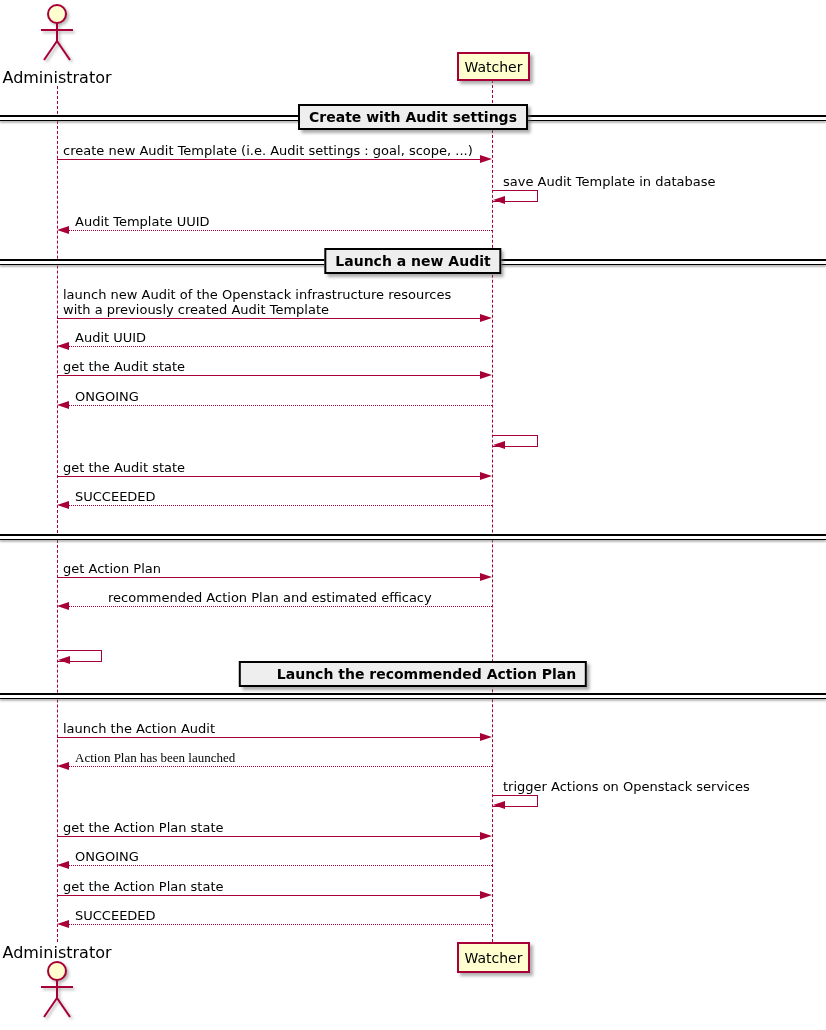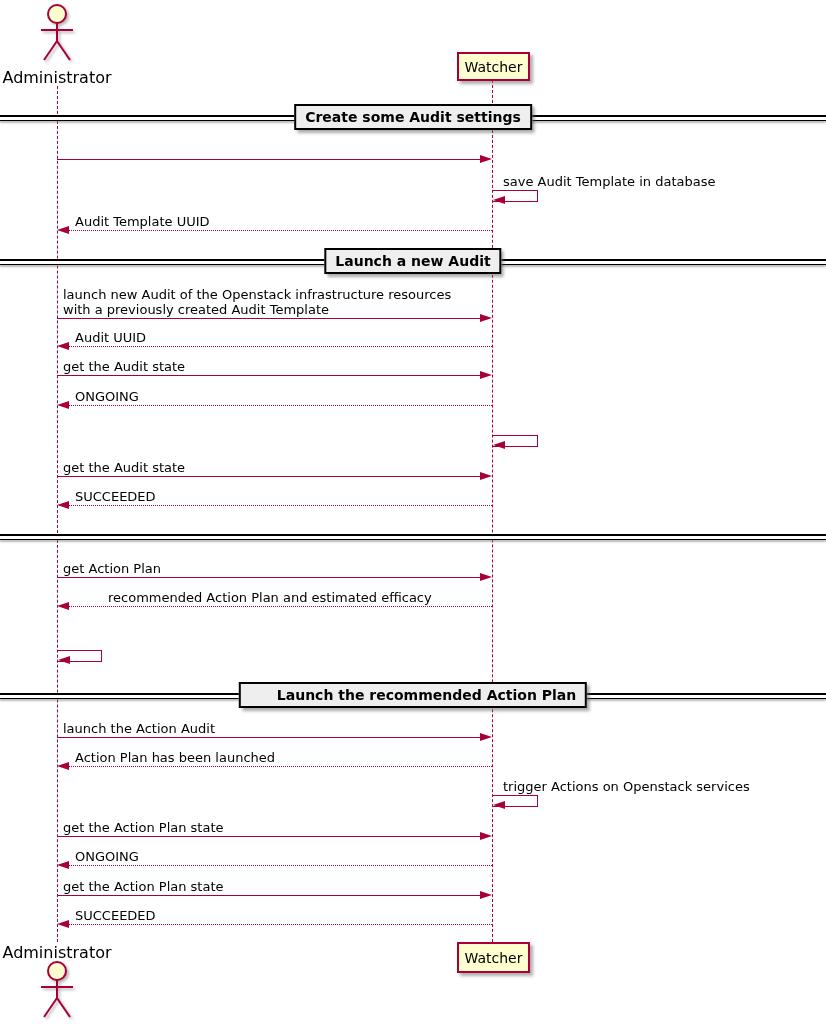--- a/index.html
+++ b/index.html
@@ -127,22 +127,23 @@
       <line x1="20" y1="38" x2="33" y2="57" stroke="#A80036" stroke-width="2"></line>
     </svg>
   </div>
   <div class="actor-label" style="left:57px; top:68px;">Administrator</div>
 
   <div class="participant" style="left:457px; top:52px; width:69px; height:25px;">
     <span>Watcher</span>
   </div>
 
   <div class="divider-band" style="top:115px;"></div>
-  <div class="divider-label" style="top:117px;">Create some Audit settings</div>
-
+  <div class="divider-label" style="top:117px;">Create with Audit settings</div>
+
+  <div class="msg-label" style="left:63px; top:143px;">create new Audit Template (i.e. Audit settings : goal, scope, ...)</div>
   <div class="line-solid" style="left:57px; top:159px; width:423px;"></div>
   <div class="head-right" style="left:480px; top:155px;"></div>
 
   <div class="msg-label" style="left:503px; top:174px;">save Audit Template in database</div>
   <div class="self-loop" style="left:492px; top:190px; width:45px;"></div>
   <div class="head-left" style="left:493px; top:196px;"></div>
 
   <div class="msg-label" style="left:75px; top:214px;">Audit Template UUID</div>
   <div class="line-dotted" style="left:69px; top:230px; width:423px;"></div>
   <div class="head-left" style="left:57px; top:226px;"></div>
@@ -185,27 +186,27 @@
   <div class="head-right" style="left:480px; top:573px;"></div>
 
   <div class="msg-label" style="left:75px; top:590px;margin-left:33px;">recommended Action Plan and estimated efficacy</div>
   <div class="line-dotted" style="left:69px; top:606px; width:423px;"></div>
   <div class="head-left" style="left:57px; top:602px;"></div>
 
   <div class="self-loop" style="left:57px; top:650px; width:44px;"></div>
   <div class="head-left" style="left:58px; top:656px;"></div>
 
   <div class="divider-band" style="top:693px;"></div>
-  <div class="divider-label" style="top:695px;padding-left:36px;">Launch the recommended Action Plan</div>
+  <div class="divider-label" style="top:674px;padding-left:36px;">Launch the recommended Action Plan</div>
 
   <div class="msg-label" style="left:63px; top:721px;">launch the Action Audit</div>
   <div class="line-solid" style="left:57px; top:737px; width:423px;"></div>
   <div class="head-right" style="left:480px; top:733px;"></div>
 
-  <div class="msg-label" style="left:75px; top:750px;">Action Plan has been launched</div>
+  <div class="msg-label" style="left:75px; top:750px;font-family:Liberation Serif, serif;">Action Plan has been launched</div>
   <div class="line-dotted" style="left:69px; top:766px; width:423px;"></div>
   <div class="head-left" style="left:57px; top:762px;"></div>
 
   <div class="msg-label" style="left:503px; top:779px;">trigger Actions on Openstack services</div>
   <div class="self-loop" style="left:492px; top:795px; width:45px;"></div>
   <div class="head-left" style="left:493px; top:801px;"></div>
 
   <div class="msg-label" style="left:63px; top:820px;">get the Action Plan state</div>
   <div class="line-solid" style="left:57px; top:836px; width:423px;"></div>
   <div class="head-right" style="left:480px; top:832px;"></div>

